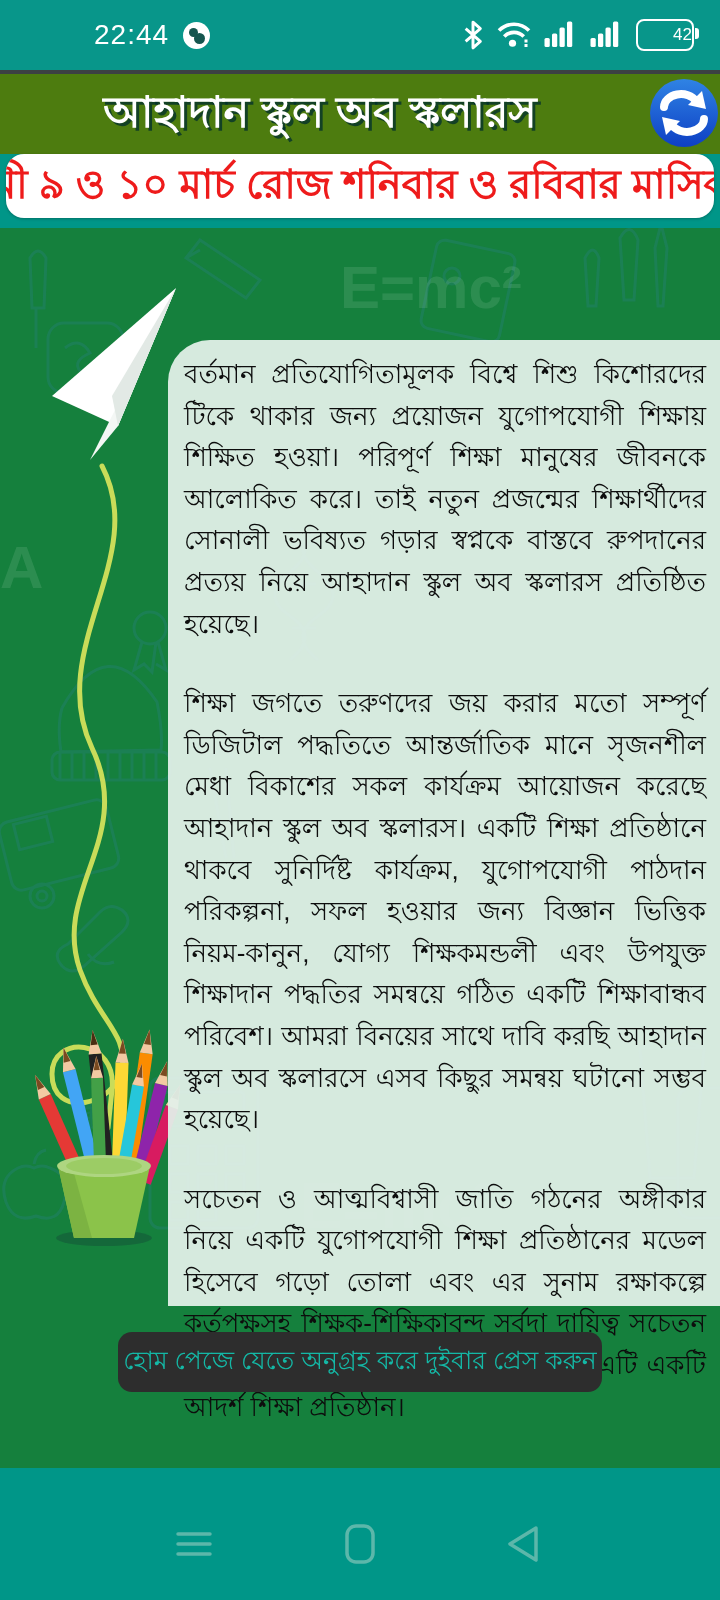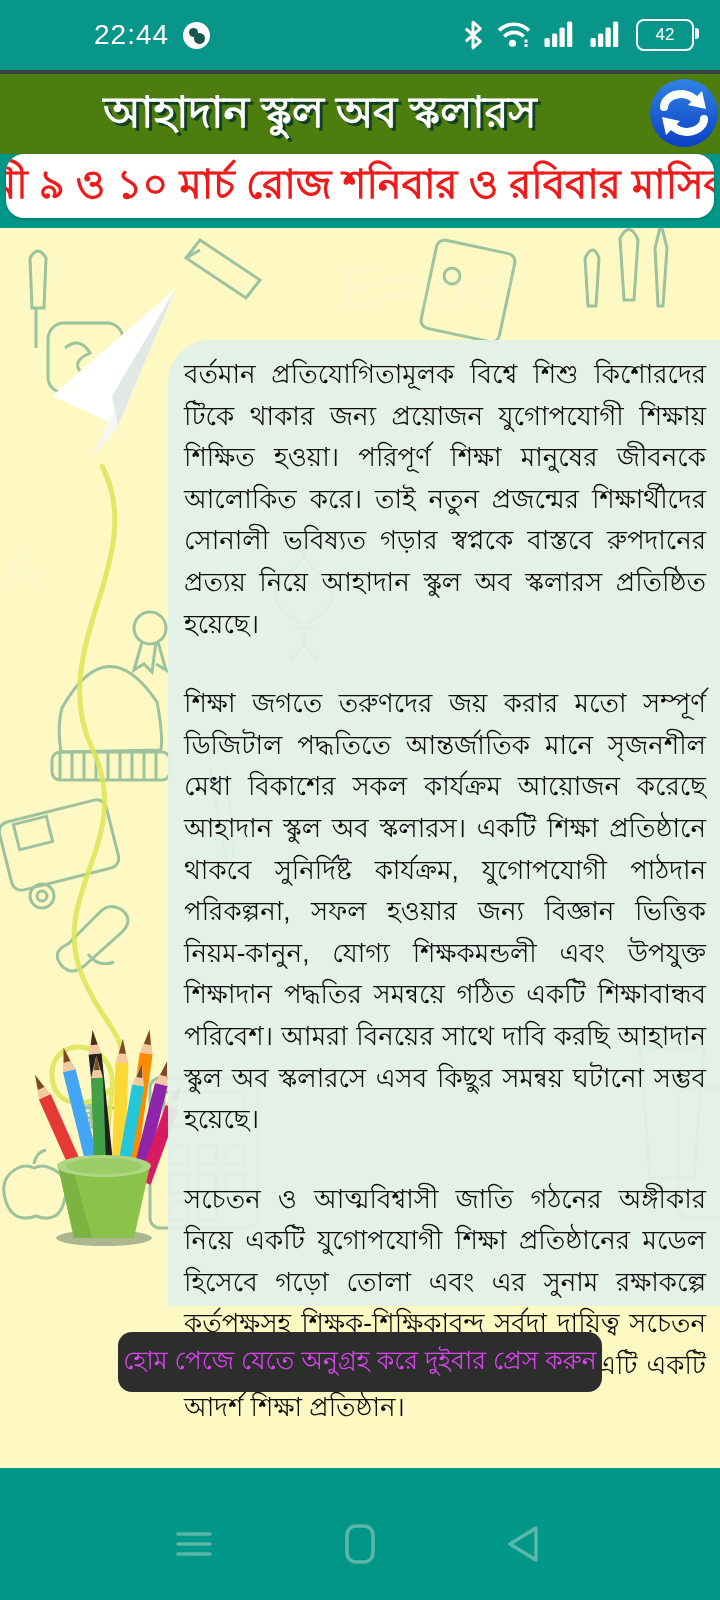--- a/index.html
+++ b/index.html
@@ -14,21 +14,21 @@
     position:absolute;left:0;top:0;width:720px;height:70px;
     background:#08968a;display:flex;align-items:center;color:#fff;
   }
   .sb-left{display:flex;align-items:center;gap:14px;padding-left:94px;}
   .sb-time{font-size:28px;letter-spacing:1px;}
   .sb-circle{width:27px;height:27px;border-radius:50%;background:#fff;position:relative;}
   .sb-circle::before{content:"";position:absolute;left:6px;top:6px;width:9px;height:9px;border-radius:50%;background:#16564f;}
   .sb-circle::after{content:"";position:absolute;right:5px;top:11px;width:11px;height:11px;border-radius:50%;background:#16564f;}
   .sb-right{margin-left:auto;display:flex;align-items:center;gap:12px;padding-right:26px;}
   .battery{position:relative;width:54px;height:28px;border:2.5px solid #fff;border-radius:8px;
-    display:flex;align-items:center;justify-content:center;font-size:17px;color:#fff;}
+    display:flex;align-items:center;justify-content:flex-end;font-size:17px;color:#fff;}
   .battery::after{content:"";position:absolute;right:-7px;top:7px;width:4px;height:11px;background:#fff;border-radius:0 3px 3px 0;}
   .status-divider{position:absolute;left:0;top:70px;width:720px;height:4px;background:#3c4043;}
   
   .header{position:absolute;left:0;top:74px;width:720px;height:80px;background:#4d7c0f;}
   .app-title{
     position:absolute;left:0;top:6px;width:640px;text-align:center;
     color:#ffffff;font-size:43px;font-weight:bold;
     text-shadow:3px 3px 0 rgba(0,45,45,.75);
   }
   .refresh-btn{position:absolute;right:2px;top:3px;width:72px;height:72px;border:none;background:transparent;padding:0;cursor:pointer;}
@@ -38,42 +38,42 @@
     background:#ffffff;border-radius:18px;overflow:hidden;
     display:flex;align-items:center;box-shadow:0 1px 3px rgba(0,0,0,.25);
   }
   .marquee-text{
     white-space:nowrap;color:#ee1b1b;font-size:40px;font-weight:bold;
     margin-left:-12px;
   }
   
   .doodle-area{
     position:absolute;left:0;top:228px;width:720px;height:1240px;
-    background:#fef9c3;overflow:hidden;
+    background:#15803d;overflow:hidden;
   }
   .doodle-svg{position:absolute;left:0;top:0;}
   
   .panel{
     position:absolute;left:168px;top:112px;width:552px;height:966px;
     background:rgba(226,240,233,.94);
     border-radius:42px 0 0 0;
     box-sizing:border-box;
     padding:14px 14px 0 16px;
     color:#0d0d0d;
   }
   .panel p{
     margin:0 0 38px 0;font-size:26px;line-height:1.6;
     text-align:justify;
   }
   
   .toast{
     position:absolute;left:118px;top:1332px;width:484px;height:60px;
     background:#2d2d2d;border-radius:14px;
     display:flex;align-items:center;justify-content:center;
-    color:#d946ef;font-size:25px;white-space:nowrap;
+    color:#14b8a6;font-size:25px;white-space:nowrap;
   }
   
   .nav-bar{position:absolute;left:0;bottom:0;width:720px;height:110px;}
   .nav-btn{position:absolute;top:24px;width:60px;height:60px;background:transparent;border:none;padding:0;cursor:pointer;}
   .nav-menu{left:164px;}
   .nav-home{left:330px;}
   .nav-back{left:494px;}
 </style>
 </head>
 <body>

